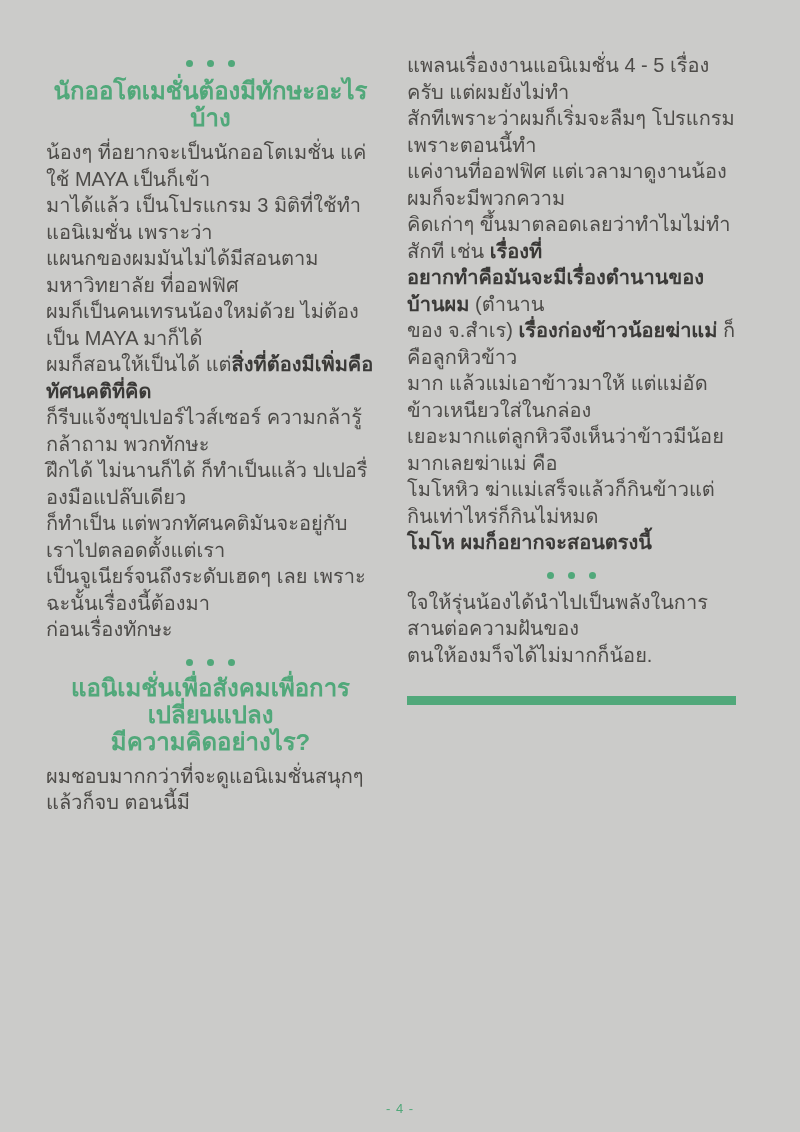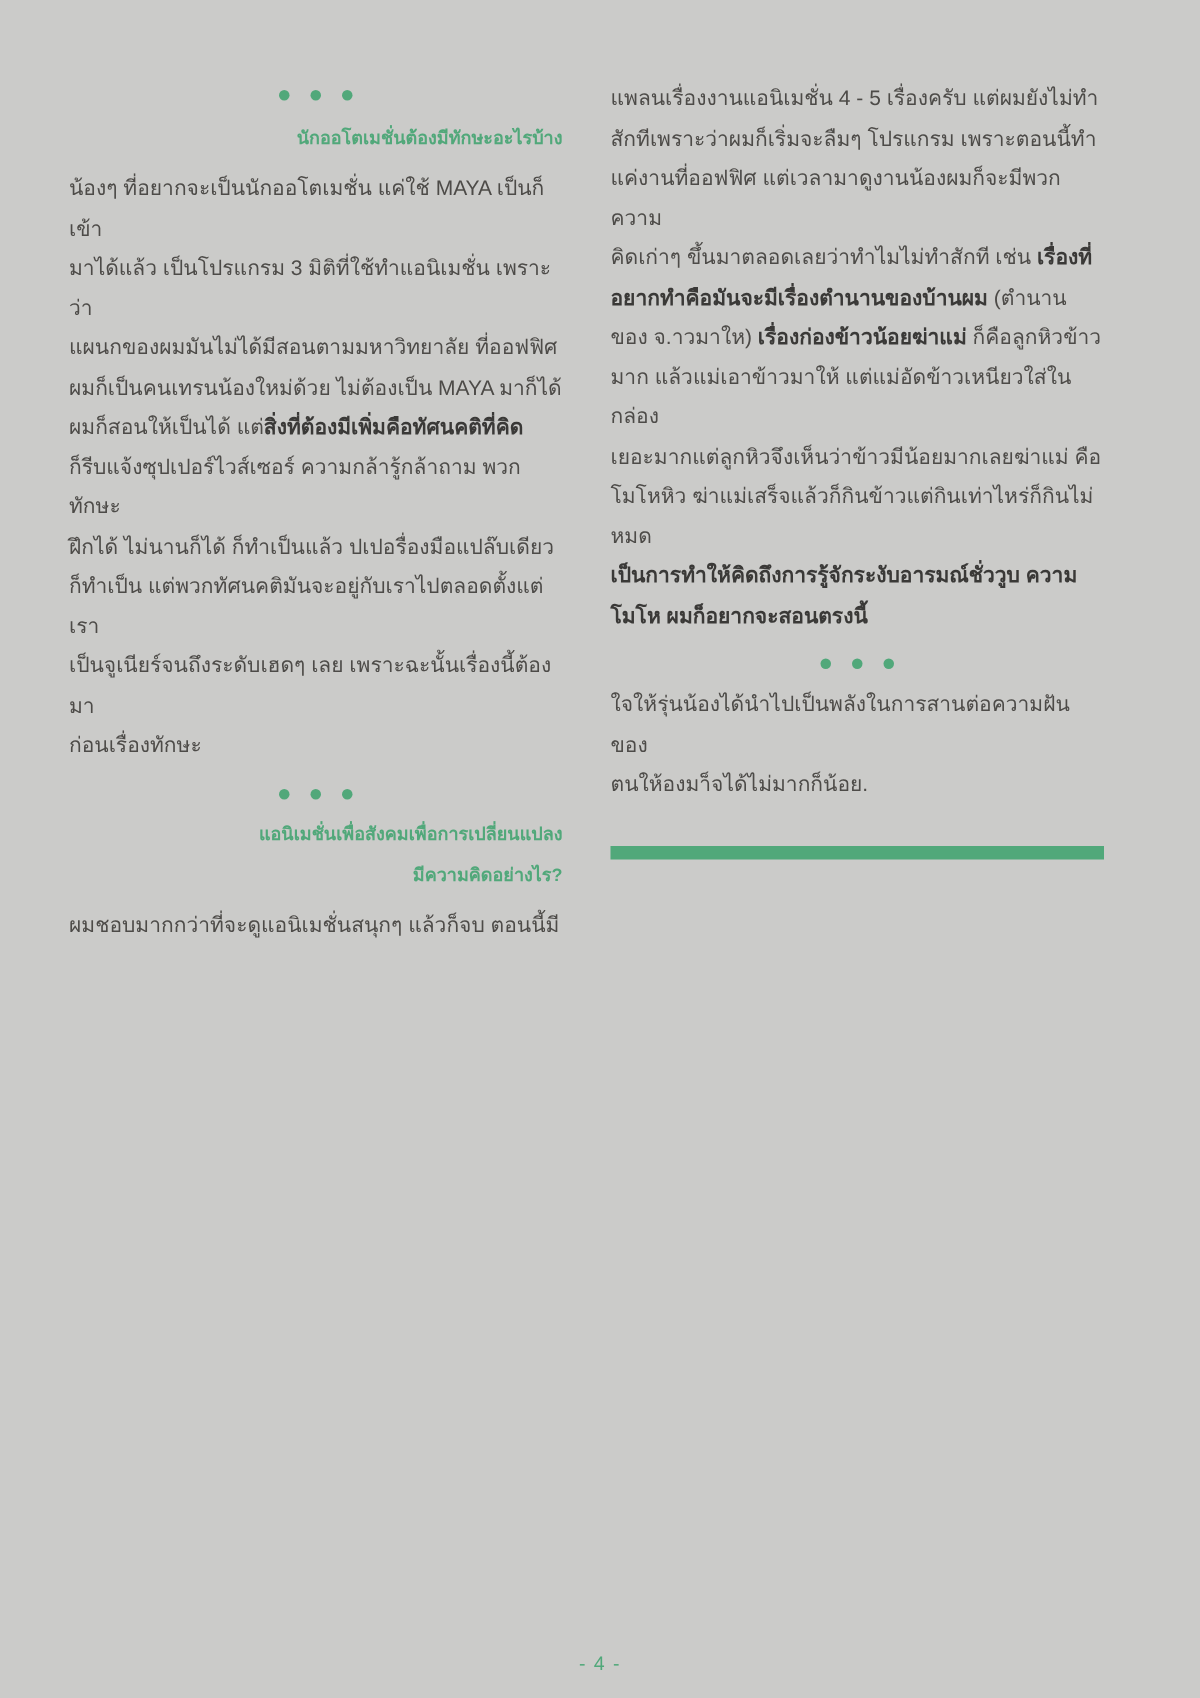--- a/index.html
+++ b/index.html
@@ -37,30 +37,31 @@
     width: 7px; height: 7px;
     border-radius: 50%;
     background: var(--accent);
     display: inline-block;
   }
   .paragraph + .dots { margin-top: 16px; margin-bottom: 10px; }
 
   .section-heading {
     margin: 0 0 6px;
     color: var(--accent);
-    font-size: 12px;
+    font-size: 24px;
     font-weight: bold;
     line-height: 27px;
-    text-align: right;
+    text-align: center;
+    font-family: Liberation Mono, monospace;
   }
   .heading-line { display: block; }
 
   .paragraph { margin: 0; }
   .pline {
-    font-size: 14px;
+    font-size: 20px;
     line-height: 26.5px;
     color: var(--body);
     overflow-wrap: break-word;
   }
   .pline b, .seg-bold {
     font-weight: 700;
     color: var(--bold);
   }
 
   .rule {
@@ -118,25 +119,24 @@
           <div class="pline"><span class="seg">ผมชอบมากกว่าที่จะดูแอนิเมชั่นสนุกๆ แล้วก็จบ ตอนนี้มี</span></div>
         </div>
       </div>
     <div class="column">
         <div class="paragraph">
           <div class="pline"><span class="seg">แพลนเรื่องงานแอนิเมชั่น 4 - 5 เรื่องครับ แต่ผมยังไม่ทำ</span></div>
           <div class="pline"><span class="seg">สักทีเพราะว่าผมก็เริ่มจะลืมๆ โปรแกรม เพราะตอนนี้ทำ</span></div>
           <div class="pline"><span class="seg">แค่งานที่ออฟฟิศ แต่เวลามาดูงานน้องผมก็จะมีพวกความ</span></div>
           <div class="pline"><span class="seg">คิดเก่าๆ ขึ้นมาตลอดเลยว่าทำไมไม่ทำสักที เช่น </span><b class="seg-bold">เรื่องที่</b></div>
           <div class="pline"><b class="seg-bold">อยากทำคือมันจะมีเรื่องตำนานของบ้านผม</b><span class="seg"> (ตำนาน</span></div>
-          <div class="pline"><span class="seg">ของ จ.าวมาให) </span><b class="seg-bold">เรื่องก่องข้าวน้อยฆ่าแม่</b><span class="seg"> ก็คือลูกหิวข้าว</span></div>
+          <div class="pline"><span class="seg">ของ จ.สำเร) </span><b class="seg-bold">เรื่องก่องข้าวน้อยฆ่าแม่</b><span class="seg"> ก็คือลูกหิวข้าว</span></div>
           <div class="pline"><span class="seg">มาก แล้วแม่เอาข้าวมาให้ แต่แม่อัดข้าวเหนียวใส่ในกล่อง</span></div>
           <div class="pline"><span class="seg">เยอะมากแต่ลูกหิวจึงเห็นว่าข้าวมีน้อยมากเลยฆ่าแม่ คือ</span></div>
           <div class="pline"><span class="seg">โมโหหิว ฆ่าแม่เสร็จแล้วก็กินข้าวแต่กินเท่าไหร่ก็กินไม่หมด</span></div>
-          <div class="pline"><b class="seg-bold">เป็นการทำให้คิดถึงการรู้จักระงับอารมณ์ชั่ววูบ ความ</b></div>
           <div class="pline"><b class="seg-bold">โมโห ผมก็อยากจะสอนตรงนี้</b></div>
         </div>
         <div class="dots">
           <span class="dot"></span>
           <span class="dot"></span>
           <span class="dot"></span>
         </div>
         <div class="paragraph">
           <div class="pline"><span class="seg">ใจให้รุ่นน้องได้นำไปเป็นพลังในการสานต่อความฝันของ</span></div>
           <div class="pline"><span class="seg">ตนให้องมา็จได้ไม่มากก็น้อย.</span></div>

